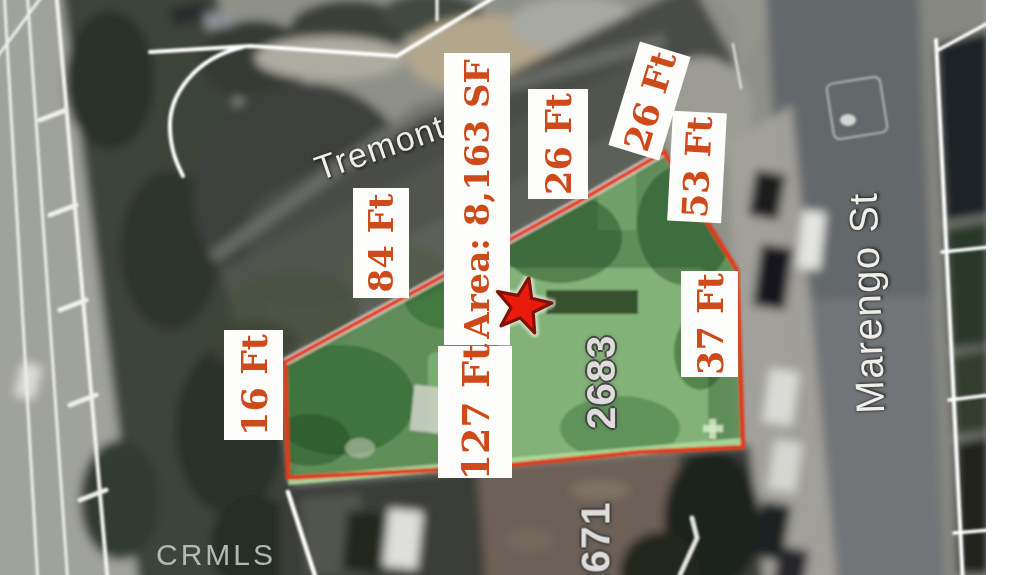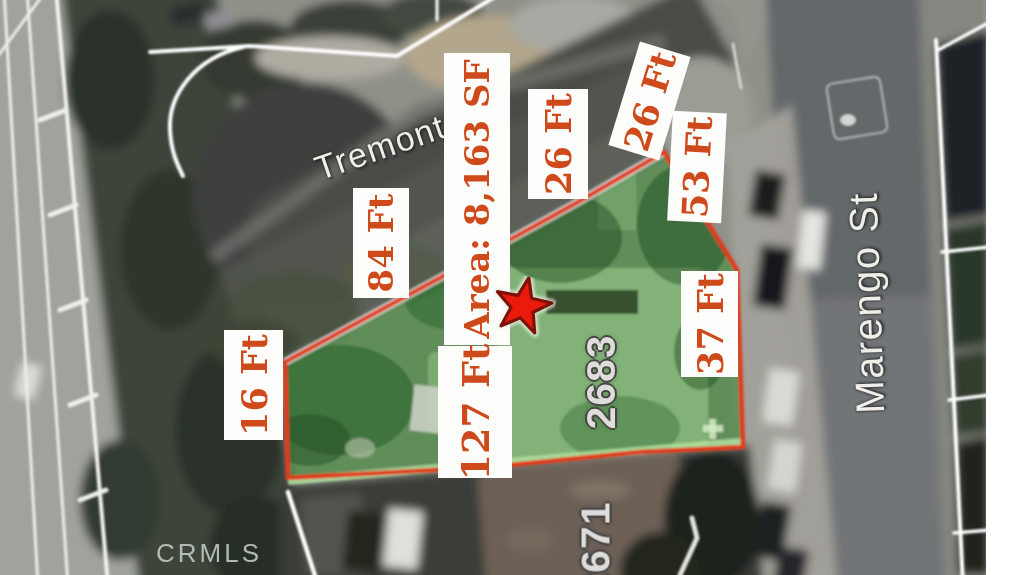--- a/index.html
+++ b/index.html
@@ -26,21 +26,21 @@
   }
   .street{
     color:#efeee8;font-size:34px;letter-spacing:1.5px;
     text-shadow:1px 2px 3px rgba(25,25,25,.85), -1px -1px 2px rgba(25,25,25,.4);
   }
   .housenum{
     color:#dedddb;font-weight:bold;font-size:41px;letter-spacing:1px;
     text-shadow:-2px 0 0 #454543, 2px 0 0 #454543, 0 -2px 0 #454543, 0 2px 0 #454543, 0 0 5px rgba(0,0,0,.45);
   }
   #watermark{
-    position:absolute;left:156px;top:538px;font-size:26px;letter-spacing:3px;
+    position:absolute;left:156px;top:538px;font-size:30px;letter-spacing:3px;
     color:rgba(188,196,191,.92);
   }
   #star-marker{position:absolute;left:490px;top:276px;transform:rotate(12deg);}
 </style>
 </head>
 <body>
 
 <div id="stage">
 
   <svg id="bg-svg" width="1024" height="575" viewBox="0 0 1024 575">

